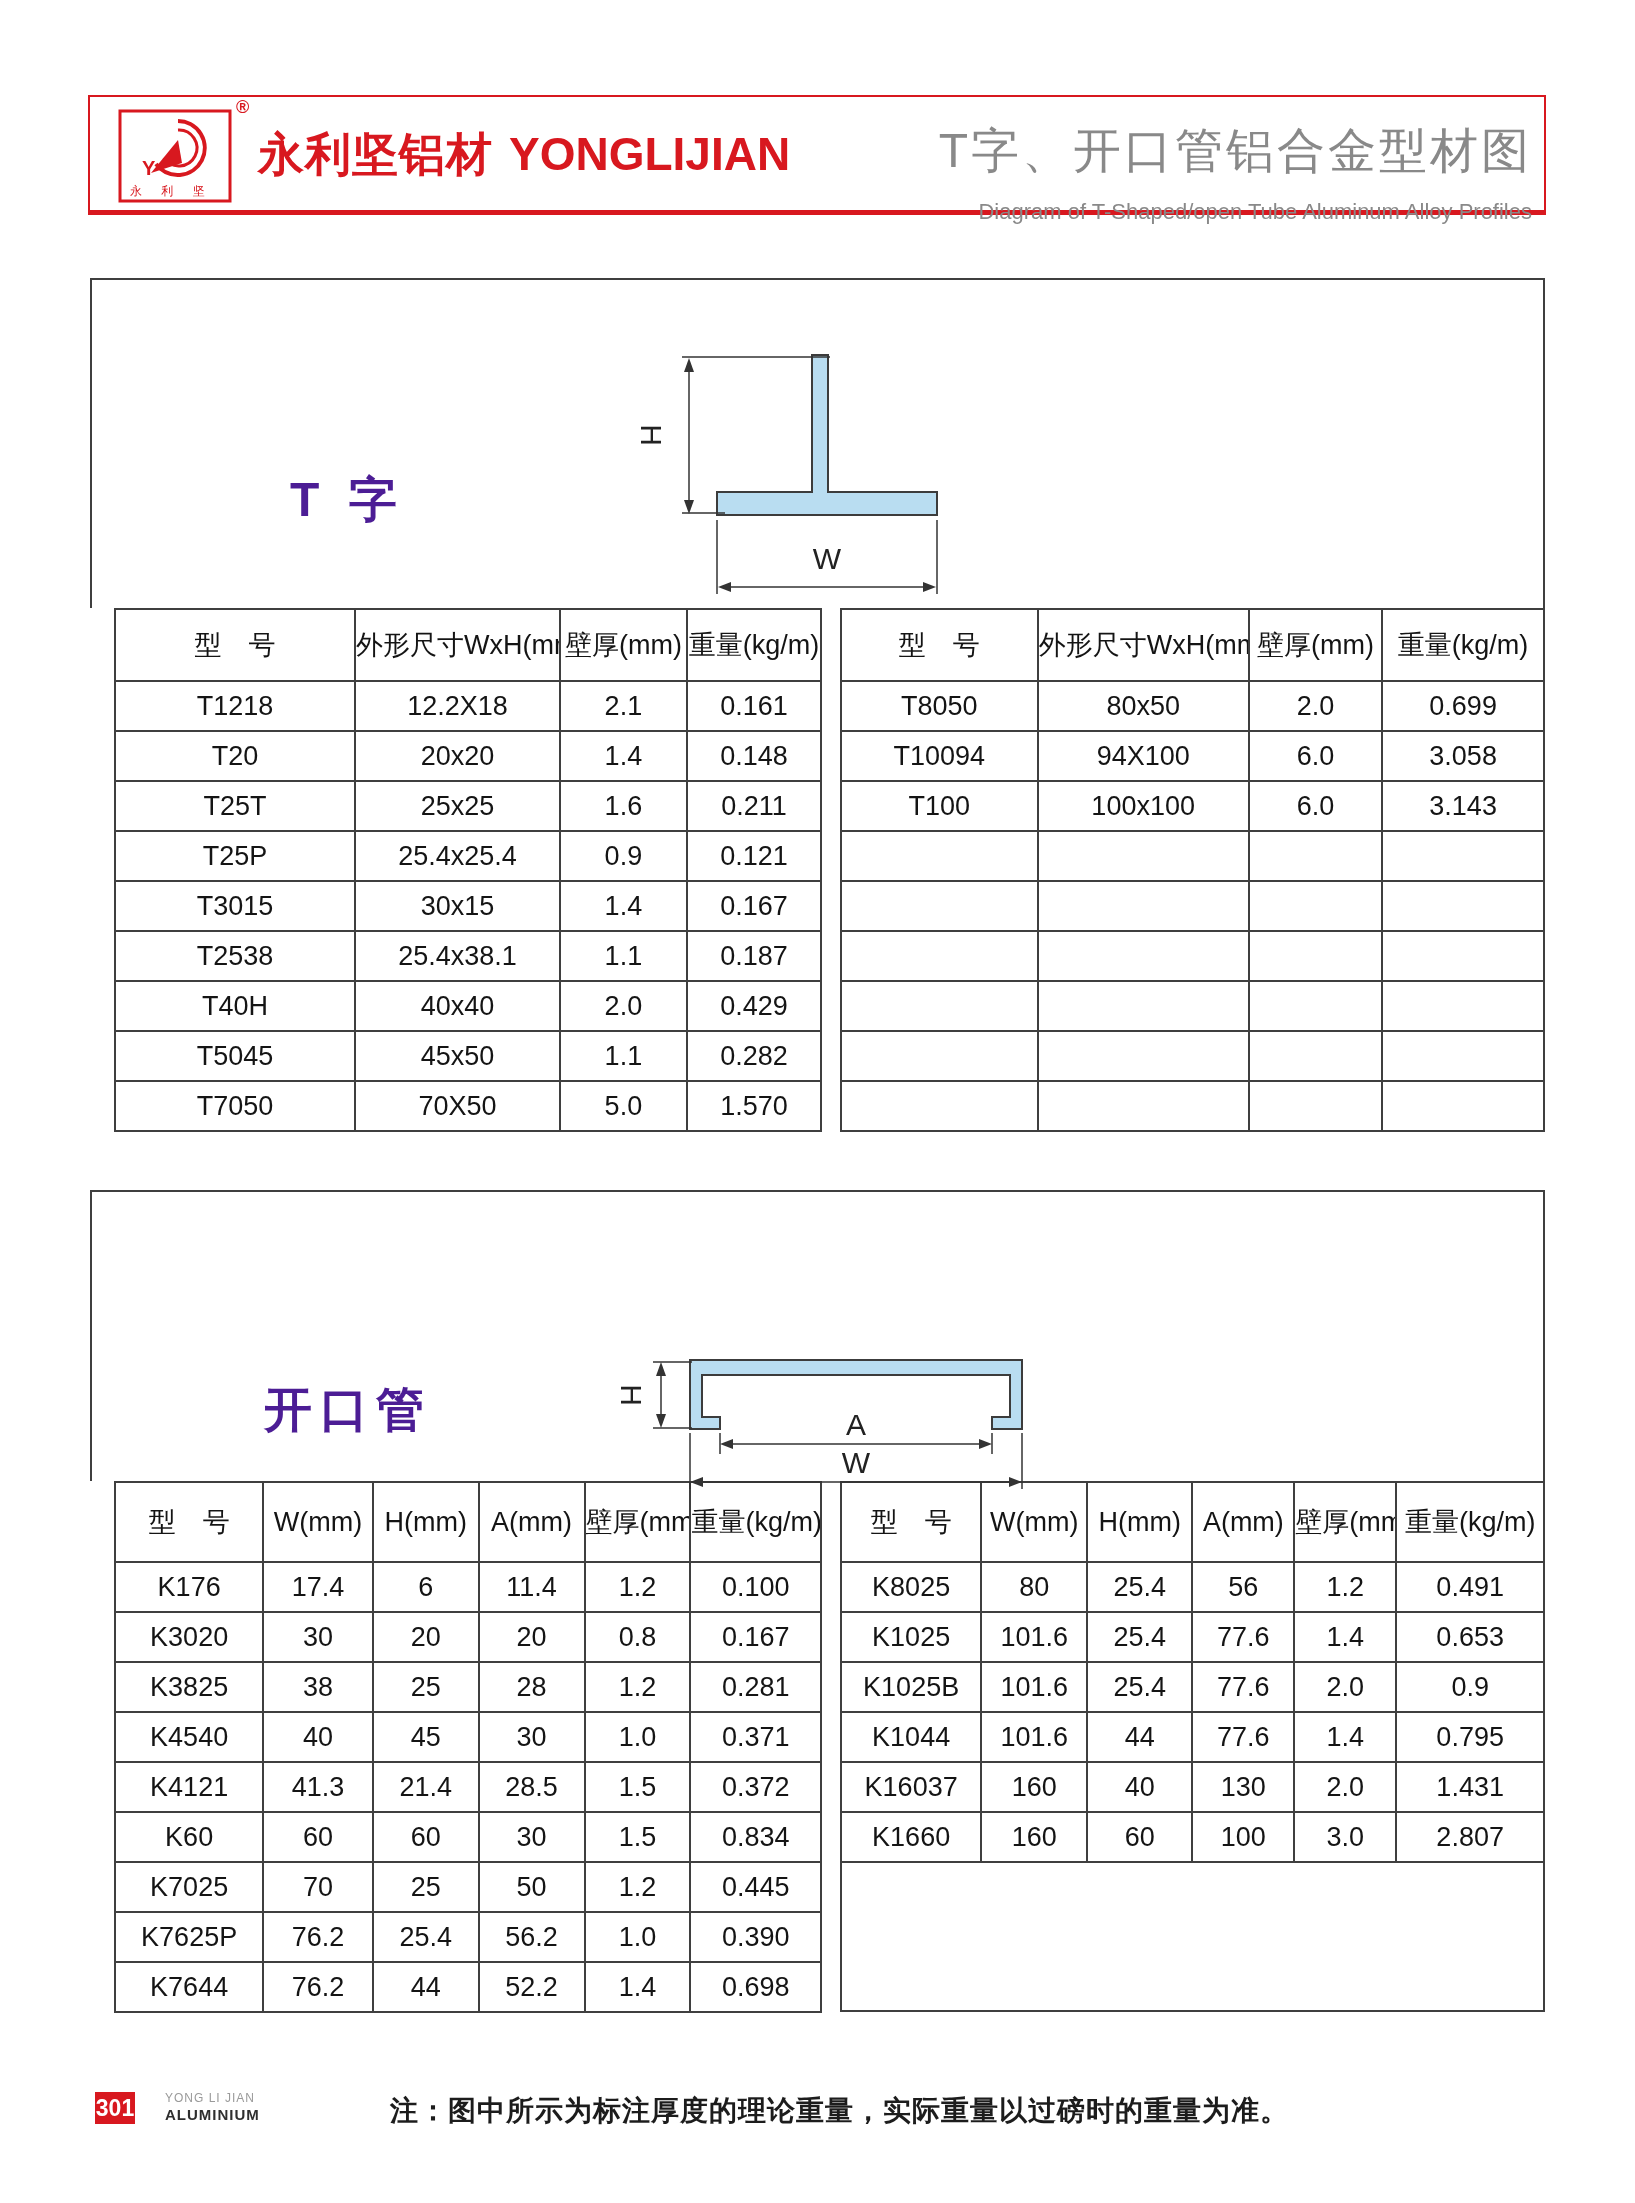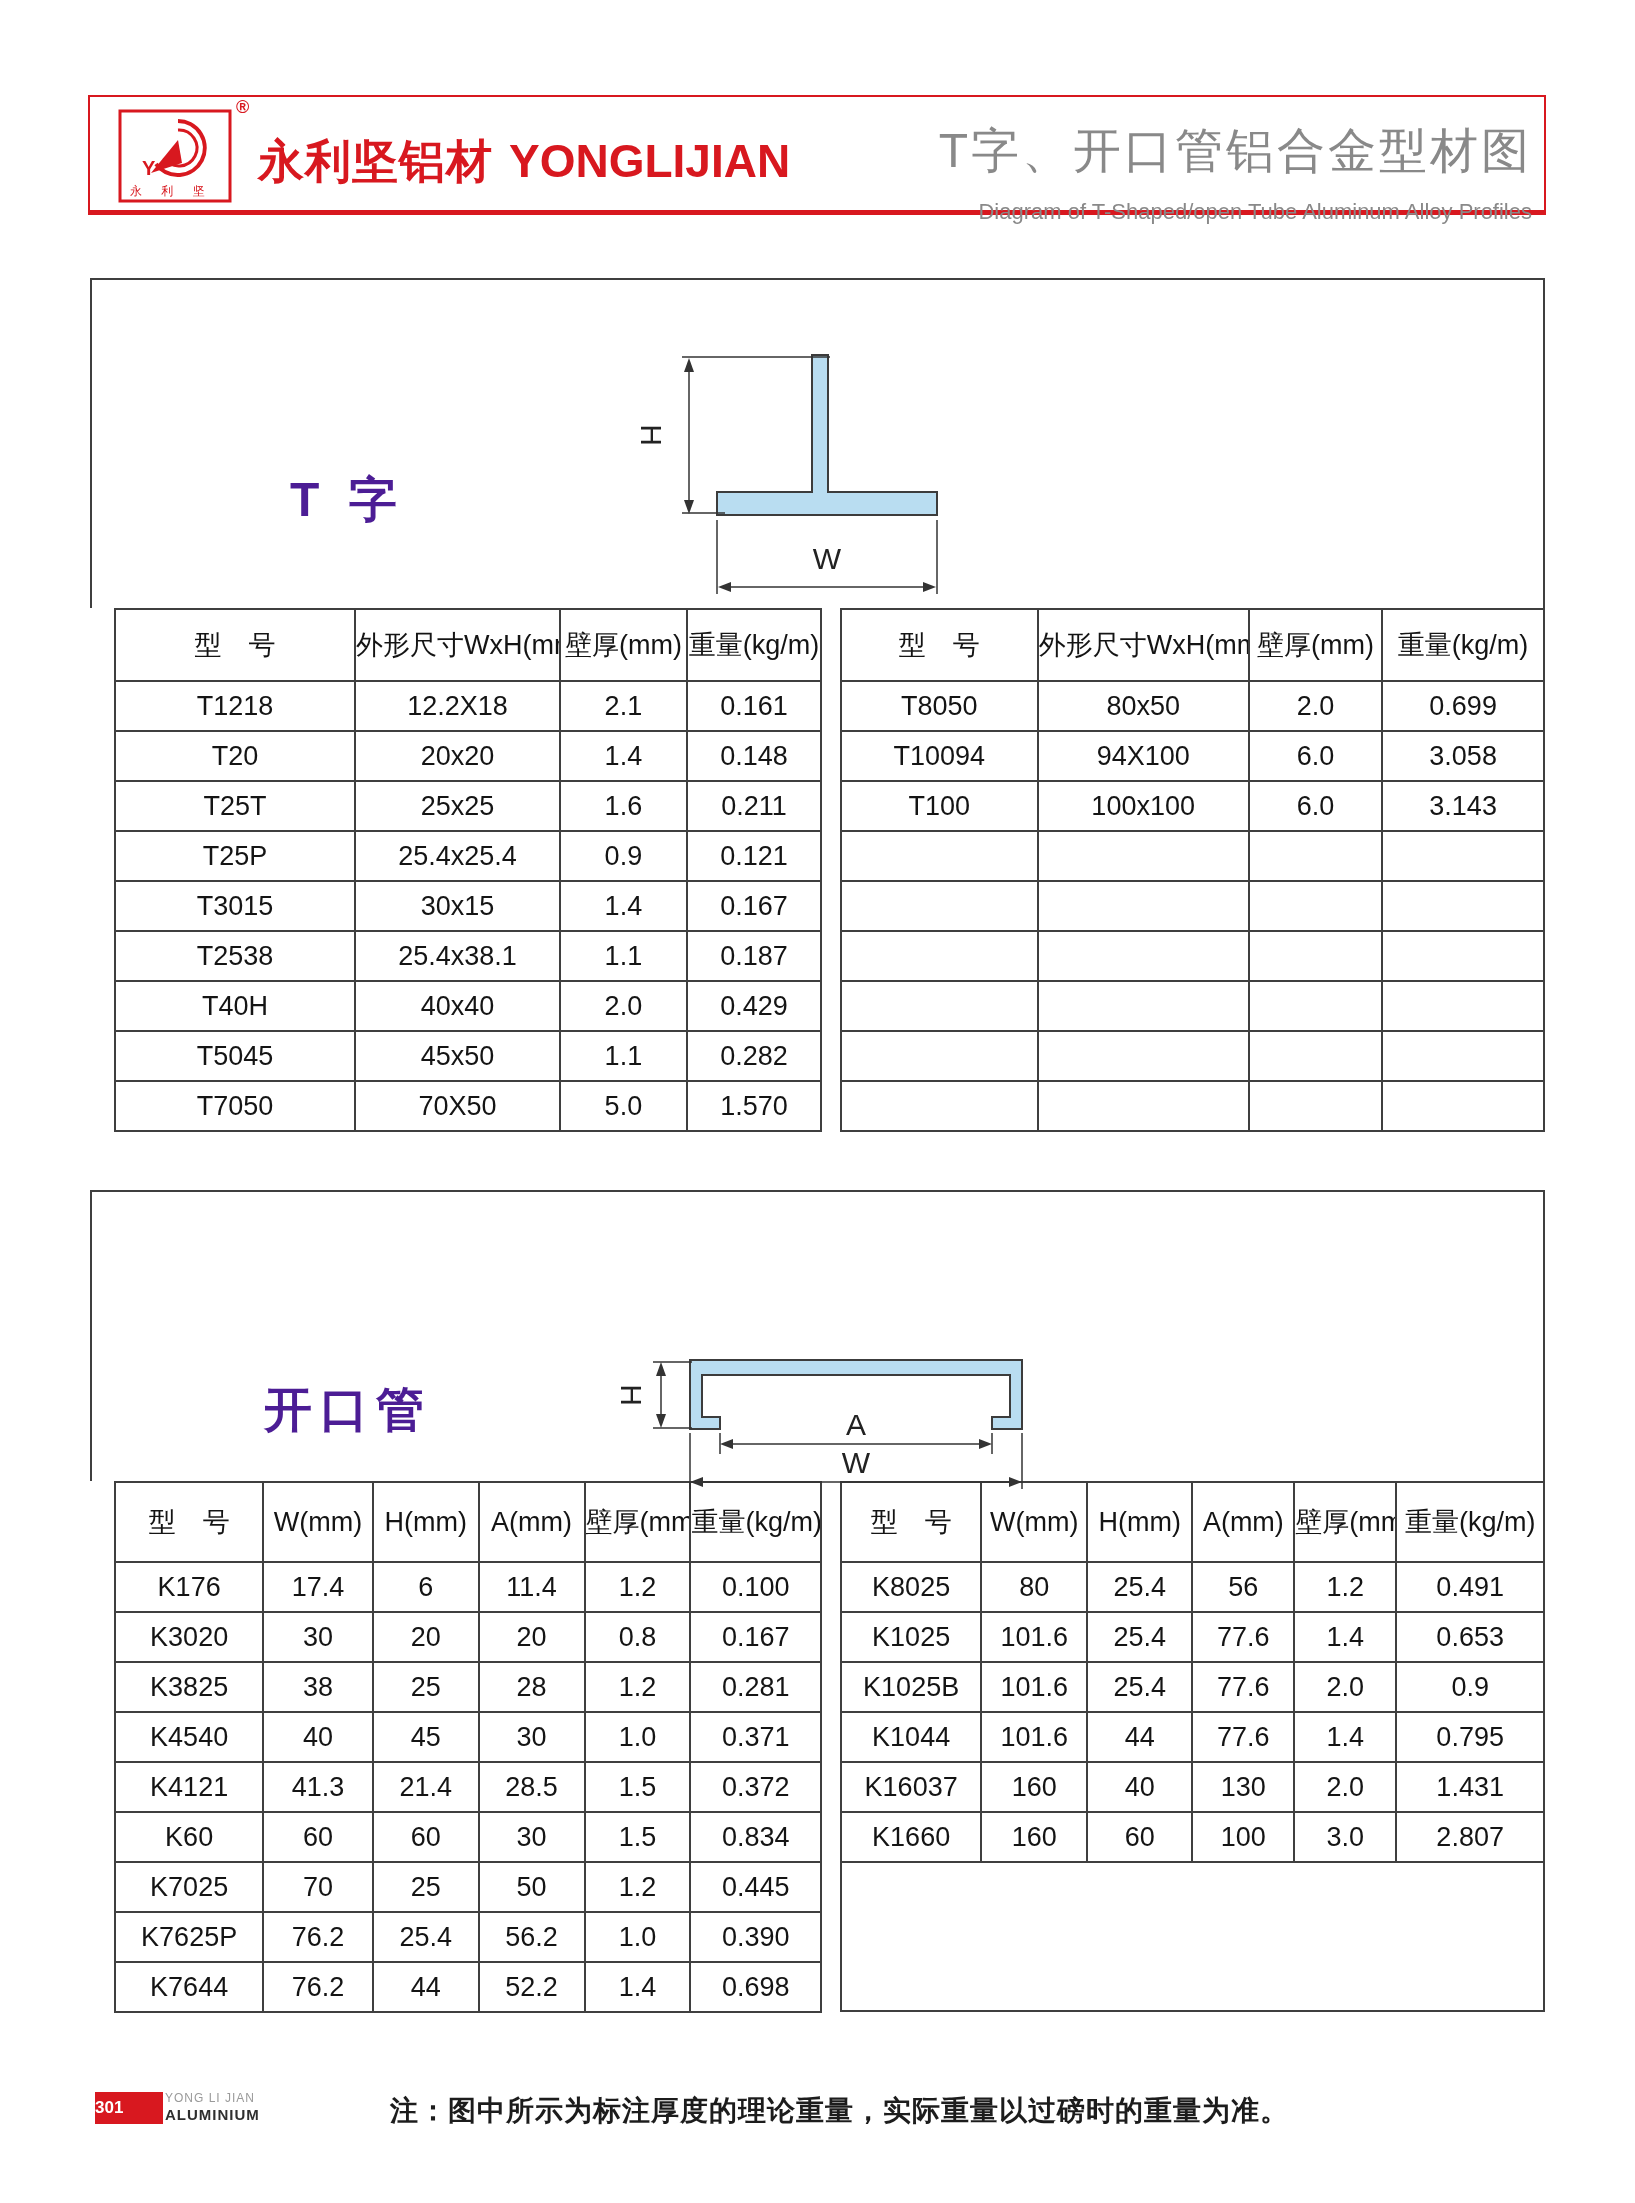--- a/index.html
+++ b/index.html
@@ -14,21 +14,21 @@
     font-family:"Liberation Sans","DejaVu Sans",sans-serif;color:var(--ink);
     overflow:hidden;
   }
   
   .header{
     position:absolute;left:88px;top:95px;width:1458px;height:120px;
     border:2px solid var(--red);border-bottom-width:5px;box-sizing:border-box;
   }
   .logo-box{position:absolute;left:28px;top:12px;width:114px;height:94px;}
   .reg-mark{position:absolute;left:146px;top:0px;color:var(--red);font-size:18px;font-weight:bold;}
-  .brand{position:absolute;left:168px;bottom:17px;white-space:nowrap;color:var(--red);font-weight:bold;font-size:46px;letter-spacing:1px;}
+  .brand{position:absolute;left:168px;bottom:24px;white-space:nowrap;color:var(--red);font-weight:bold;font-size:46px;letter-spacing:1px;}
   .brand .en{margin-left:16px;letter-spacing:0px;}
   .titles{position:absolute;right:12px;top:22px;text-align:right;color:var(--gray);}
   .title-cn{font-size:48px;letter-spacing:3px;}
   .title-en{font-size:22px;margin-top:16px;}
   
   .section{position:absolute;left:90px;width:1455px;box-sizing:border-box;}
   #section-t{top:278px;}
   #section-k{top:1190px;}
   .diagram-box{position:relative;border:2px solid var(--border);border-bottom:none;box-sizing:border-box;background:#fff;}
   #section-t .diagram-box{height:330px;}
@@ -49,21 +49,21 @@
   .spacer{width:18px;}
   .tbl-right{width:717px;}
   table{border-collapse:collapse;width:100%;table-layout:fixed;background:#fff;}
   th,td{border:2px solid var(--border);text-align:center;vertical-align:middle;font-weight:normal;padding:0;overflow:hidden;white-space:nowrap;}
   #section-t th{height:70px;font-size:27px;}
   #section-t td{height:48px;font-size:27px;}
   #section-k th{height:78px;font-size:27px;}
   #section-k td{height:48px;font-size:27px;}
   .empty-tail{height:149px;border:2px solid var(--border);border-top:none;box-sizing:border-box;background:#fff;}
   
-  .page-badge{position:absolute;left:95px;top:2092px;width:68px;height:32px;background:var(--red);color:#fff;font-size:17px;font-weight:bold;text-align:left;line-height:32px;}
+  .page-badge{position:absolute;left:95px;top:2092px;width:40px;height:32px;background:var(--red);color:#fff;font-size:23px;font-weight:bold;text-align:center;line-height:32px;}
   .badge-text{position:absolute;left:165px;top:2092px;line-height:1.15;}
   .badge-line1{font-size:12px;color:#9a9a9a;letter-spacing:1px;}
   .badge-line2{font-size:15px;color:#2f2f2f;font-weight:bold;letter-spacing:1px;}
   .note{position:absolute;left:390px;top:2092px;font-size:28px;font-weight:bold;color:#1c1c1c;letter-spacing:1px;}
 </style>
 </head>
 <body>
 
 <div class="header">
   <div class="logo-box">

